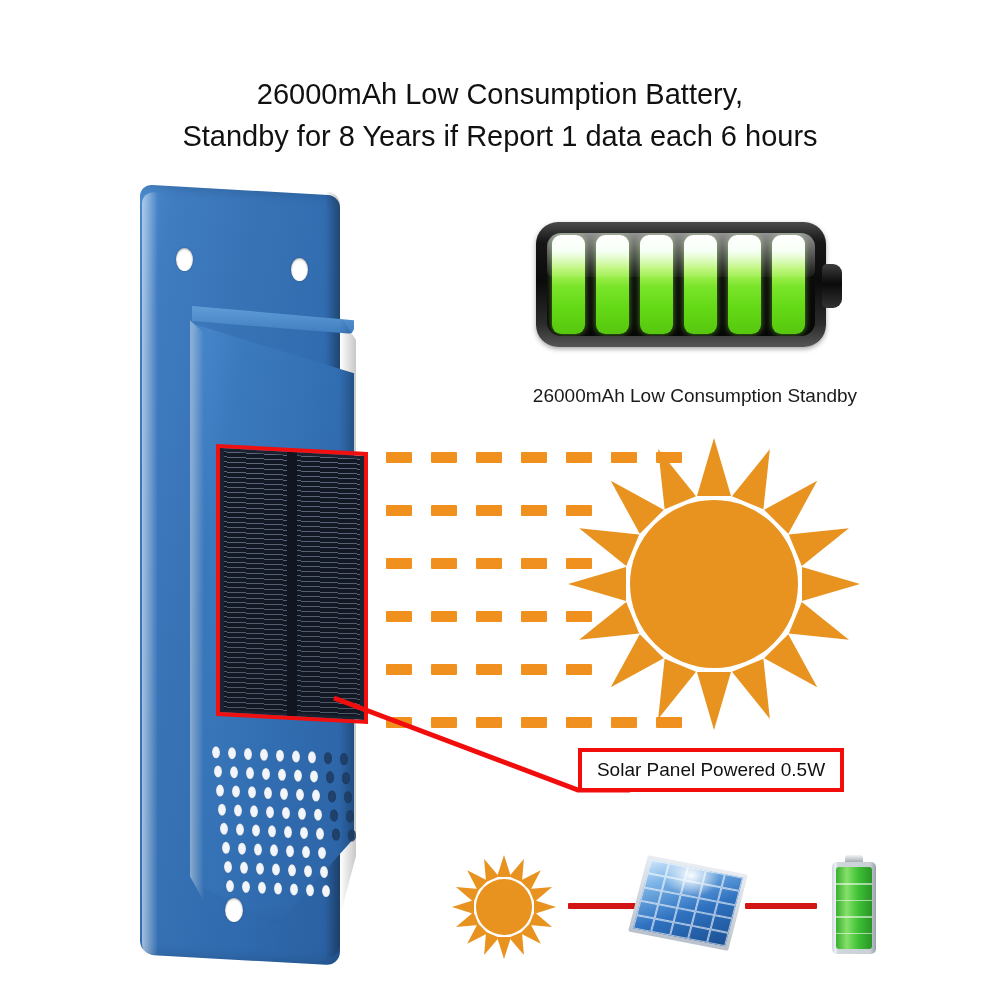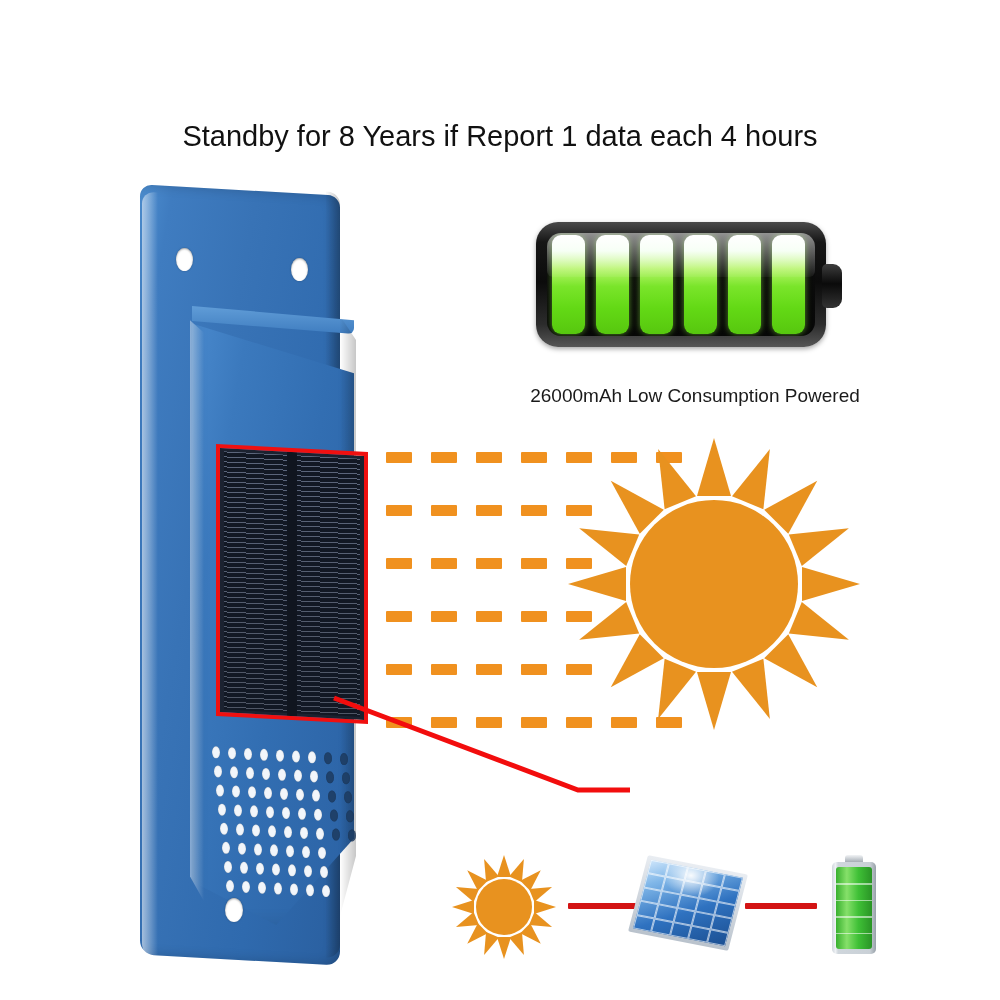--- a/index.html
+++ b/index.html
@@ -211,21 +211,22 @@
     background:linear-gradient(90deg,#37b02e,#86e06a 30%,#3fc036 62%,#2a9426 100%);
     overflow:hidden;
   }
   .mb-seg{position:absolute;left:0;width:36px;height:1.5px;background:rgba(255,255,255,.55);}
 </style>
 </head>
 <body>
 
 <div class="stage">
 
-  <div class="sub2">Standby for 8 Years if Report 1 data each 4 hours</div>
+  <div class="sub1">26000mAh Low Consumption Battery,</div>
+  <div class="sub2">Standby for 8 Years if Report 1 data each 6 hours</div>
 
   <div class="device">
     <div class="back-plate"></div>
     <div class="plate-sheen"></div>
     <div class="plate-edge-r"></div>
 
     <div class="body-front"></div>
     <div class="body-top"></div>
     <div class="body-left-bevel"></div>
     <div class="body-right-bevel"></div>
@@ -317,21 +318,21 @@
         <div class="bat-bar" style="left: 5px;"></div>
         <div class="bat-bar" style="left: 49px;"></div>
         <div class="bat-bar" style="left: 93px;"></div>
         <div class="bat-bar" style="left: 137px;"></div>
         <div class="bat-bar" style="left: 181px;"></div>
         <div class="bat-bar" style="left: 225px;"></div>
       </div>
     <div class="bat-gloss"></div>
     <div class="bat-nub"></div>
   </div>
-  <div class="bat-caption">26000mAh Low Consumption Powered</div>
+  <div class="bat-caption">26000mAh Low Consumption Standby</div>
 
   <div class="rays" id="rays">
       <div class="ray-row" style="top: 0px;">
         <div class="dash" style="background: rgb(240, 145, 31);"></div>
         <div class="dash" style="background: rgb(240, 145, 31);"></div>
         <div class="dash" style="background: rgb(240, 145, 31);"></div>
         <div class="dash" style="background: rgb(240, 145, 31);"></div>
         <div class="dash" style="background: rgb(240, 145, 31);"></div>
         <div class="dash" style="background: rgb(240, 145, 31);"></div>
         <div class="dash" style="background: rgb(240, 145, 31);"></div>
@@ -391,20 +392,23 @@
       <div class="sun-ray" style="border-bottom-color: rgb(232, 146, 31); transform: translate(-50%, -146px) rotate(247.5deg);"></div>
       <div class="sun-ray" style="border-bottom-color: rgb(232, 146, 31); transform: translate(-50%, -146px) rotate(270deg);"></div>
       <div class="sun-ray" style="border-bottom-color: rgb(232, 146, 31); transform: translate(-50%, -146px) rotate(292.5deg);"></div>
       <div class="sun-ray" style="border-bottom-color: rgb(232, 146, 31); transform: translate(-50%, -146px) rotate(315deg);"></div>
       <div class="sun-ray" style="border-bottom-color: rgb(232, 146, 31); transform: translate(-50%, -146px) rotate(337.5deg);"></div>
     </div>
 
   <svg class="leader" viewBox="0 0 300 110">
     <polyline points="4,8 248,100 300,100" fill="none" stroke="#f20d0d" stroke-width="5"></polyline>
   </svg>
+  <div class="label-box">
+    <span>Solar Panel Powered 0.5W</span>
+  </div>
 
   <div class="flow">
     <div class="mini-sun" id="mini-sun">
       <div class="mini-disc"></div>
     <div class="mini-ray" style="border-bottom-color: rgb(232, 146, 31); transform: translate(-50%, -52px) rotate(0deg);"></div>
         <div class="mini-ray" style="border-bottom-color: rgb(232, 146, 31); transform: translate(-50%, -52px) rotate(22.5deg);"></div>
         <div class="mini-ray" style="border-bottom-color: rgb(232, 146, 31); transform: translate(-50%, -52px) rotate(45deg);"></div>
         <div class="mini-ray" style="border-bottom-color: rgb(232, 146, 31); transform: translate(-50%, -52px) rotate(67.5deg);"></div>
         <div class="mini-ray" style="border-bottom-color: rgb(232, 146, 31); transform: translate(-50%, -52px) rotate(90deg);"></div>
         <div class="mini-ray" style="border-bottom-color: rgb(232, 146, 31); transform: translate(-50%, -52px) rotate(112.5deg);"></div>

